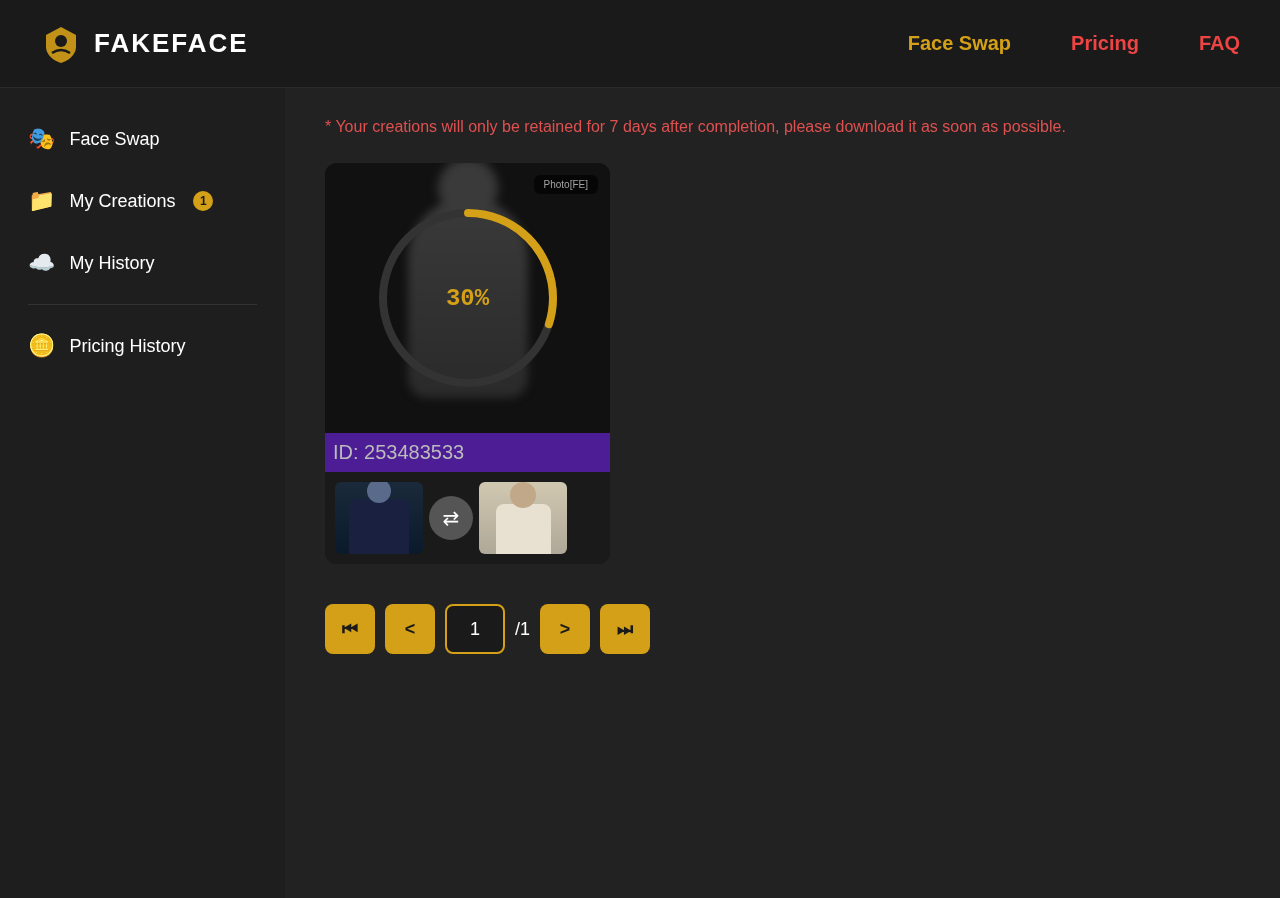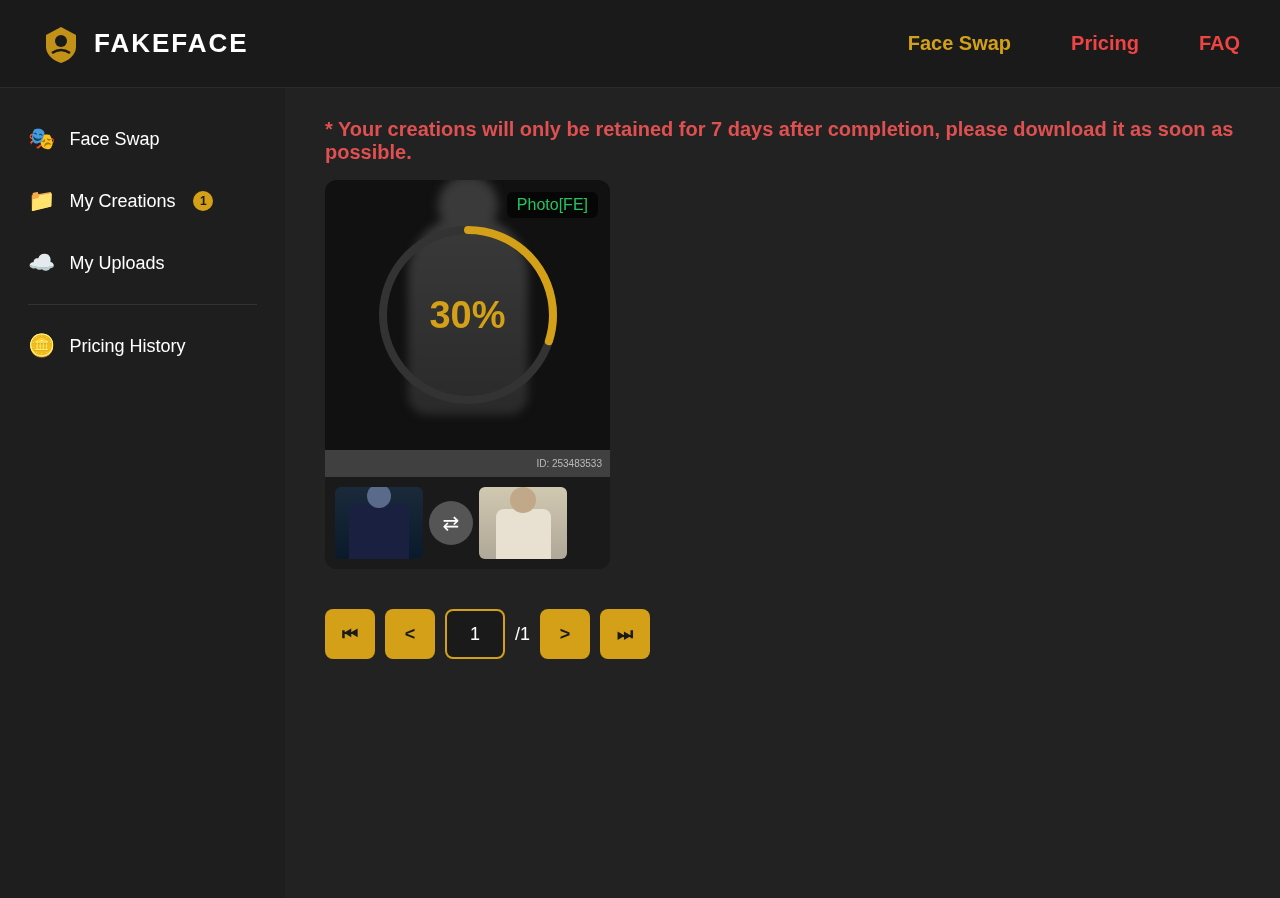--- a/index.html
+++ b/index.html
@@ -99,40 +99,40 @@
     }
 
     
     .main {
       flex: 1;
       padding: 30px 40px;
       background: #222;
     }
     .notice {
       color: #e05050;
-      font-size: 20px;
-      margin-bottom: 16px;
-      font-weight: 700;
+      font-size: 16px;
+      margin-bottom: 27px;
+      font-weight: 400;
     }
 
     
     .card {
       background: #1a1a1a;
       border-radius: 12px;
       overflow: hidden;
       width: 285px;
       position: relative;
     }
     .card-tag {
       position: absolute;
       top: 12px;
       right: 12px;
       background: rgba(0,0,0,0.6);
-      color: #22c55e;
-      font-size: 16px;
+      color: #a3a3a3;
+      font-size: 10px;
       padding: 4px 10px;
       border-radius: 6px;
       z-index: 2;
     }
     .card-preview {
       width: 285px;
       height: 270px;
       background: #111;
       position: relative;
       display: flex;
@@ -191,31 +191,32 @@
       stroke-width: 8;
       stroke-linecap: round;
       stroke-dasharray: 534;
       stroke-dashoffset: 374; 
     }
     .progress-text {
       position: absolute;
       top: 50%;
       left: 50%;
       transform: translate(-50%, -50%);
-      font-size: 38px;
+      font-size: 24px;
       font-weight: 700;
       color: #d4a017;
+      font-family: Liberation Mono, monospace;
     }
 
     .card-id {
-      text-align: right;
+      text-align: left;
       padding: 8px;
-      font-size: 10px;
+      font-size: 20px;
       color: #bbb;
-      background: #404040;
+      background: #4c1d95;
     }
 
     
     .card-thumbs {
       display: flex;
       align-items: center;
       background: #1a1a1a;
       padding: 10px;
       gap: 6px;
     }
@@ -357,21 +358,21 @@
       <span class="icon">🎭</span>
       <span>Face Swap</span>
     </div>
     <div class="sidebar-item">
       <span class="icon">📁</span>
       <span>My Creations</span>
       <span class="badge">1</span>
     </div>
     <div class="sidebar-item">
       <span class="icon">☁️</span>
-      <span>My Uploads</span>
+      <span>My History</span>
     </div>
     <hr class="sidebar-divider">
     <div class="sidebar-item">
       <span class="icon">🪙</span>
       <span>Pricing History</span>
     </div>
   </aside>
 
   <main class="main">
     <p class="notice">* Your creations will only be retained for 7 days after completion, please download it as soon as possible.</p>

